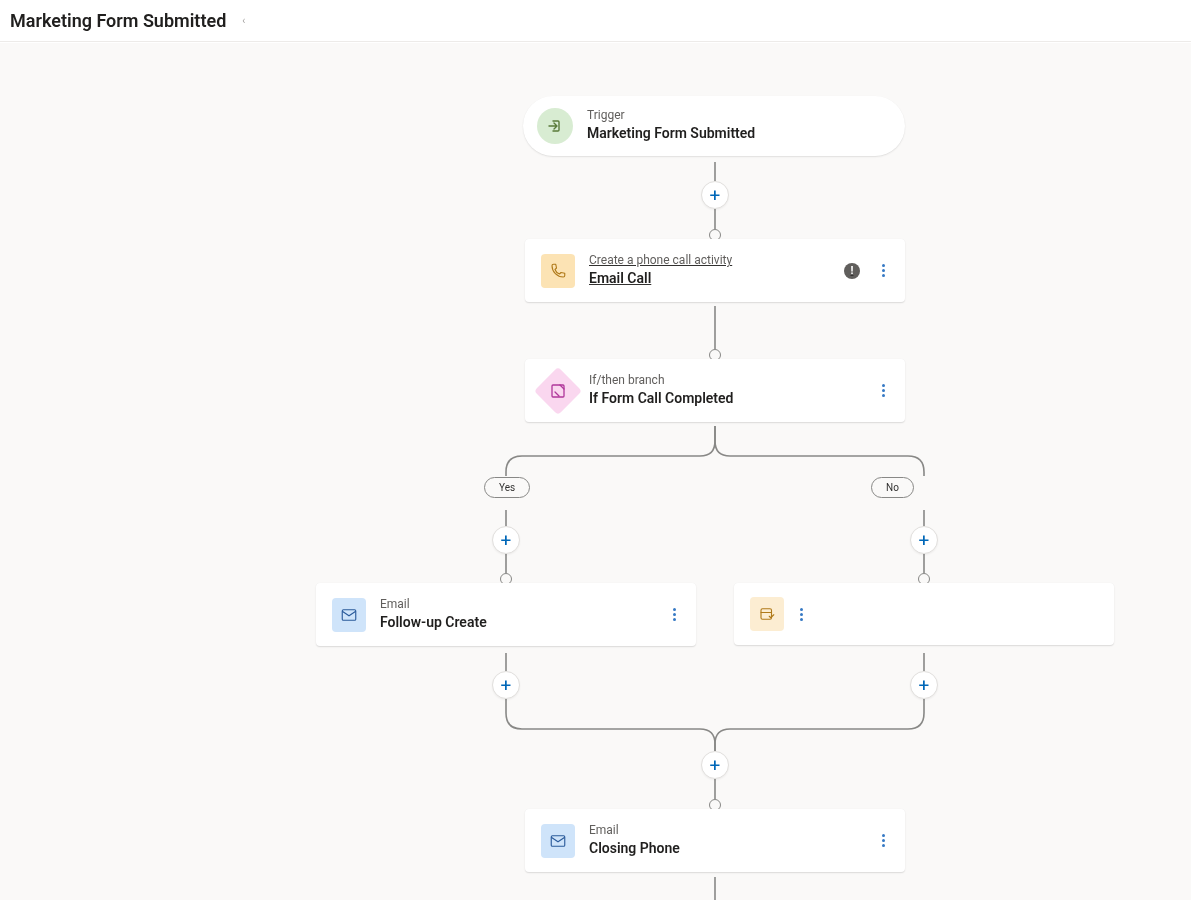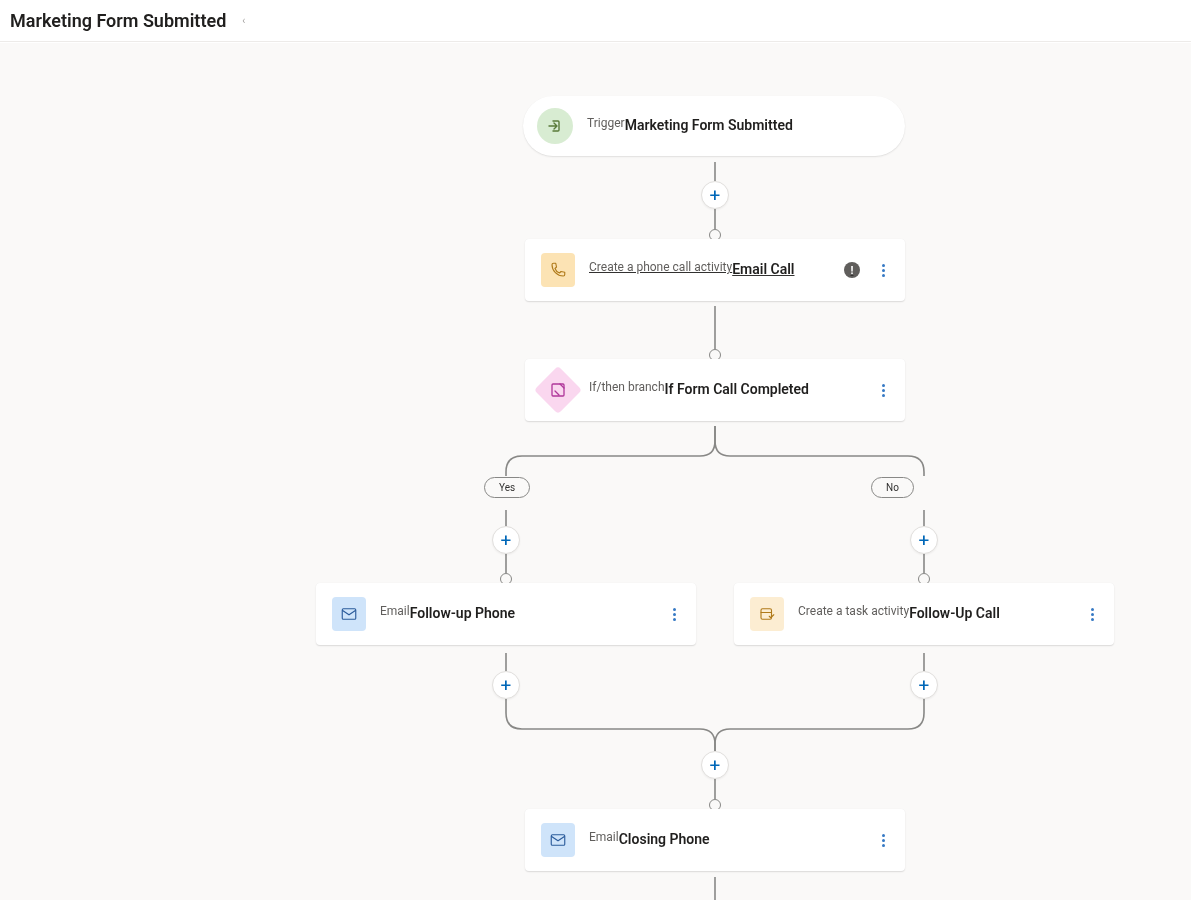--- a/index.html
+++ b/index.html
@@ -62,21 +62,21 @@
     justify-content: center;
     flex-shrink: 0;
   }
   .node-trigger .icon-box {
     width: 36px;
     height: 36px;
     border-radius: 50%;
   }
   .node .text-col {
     display: flex;
-    flex-direction: row;
+    flex-direction: column;
     margin-left: 14px;
     flex: 1;
     min-width: 0;
   }
   .node .kicker {
     font-size: 12px;
     color: #605e5c;
     line-height: 1.3;
   }
   .node .title {
@@ -294,42 +294,38 @@
 
     <div class="node" style="left:316px; top:522px; width:380px;">
       <div class="icon-box ic-blue">
         <svg width="18" height="18" viewBox="0 0 24 24">
             <rect x="3" y="5" width="18" height="14" rx="1.5" fill="none" stroke="#2b5b9b" stroke-width="1.5"></rect>
             <path d="M3 7l9 6 9-6" fill="none" stroke="#2b5b9b" stroke-width="1.5"></path>
           </svg>
       </div>
       <div class="text-col">
         <span class="kicker">Email</span>
-        <span class="title">Follow-up Phone</span>
+        <span class="title">Follow-up Create</span>
       </div>
       <div class="actions">
         <div class="more-btn">
             <span></span>
             <span></span>
             <span></span>
           </div>
       </div>
     </div>
 
     <div class="node" style="left:734px; top:522px; width:380px;">
       <div class="icon-box ic-cream">
         <svg width="18" height="18" viewBox="0 0 24 24">
             <rect x="4" y="5" width="14" height="14" rx="2" fill="none" stroke="#b07a1a" stroke-width="1.5"></rect>
             <path d="M4 10h14M15 15l2 2 4-4" fill="none" stroke="#b07a1a" stroke-width="1.5" stroke-linecap="round" stroke-linejoin="round"></path>
           </svg>
       </div>
-      <div class="text-col">
-        <span class="kicker">Create a task activity</span>
-        <span class="title">Follow-Up Call</span>
-      </div>
       <div class="actions">
         <div class="more-btn">
             <span></span>
             <span></span>
             <span></span>
           </div>
       </div>
     </div>
 
     <div class="plus-btn" style="left:492px; top:610px;">

